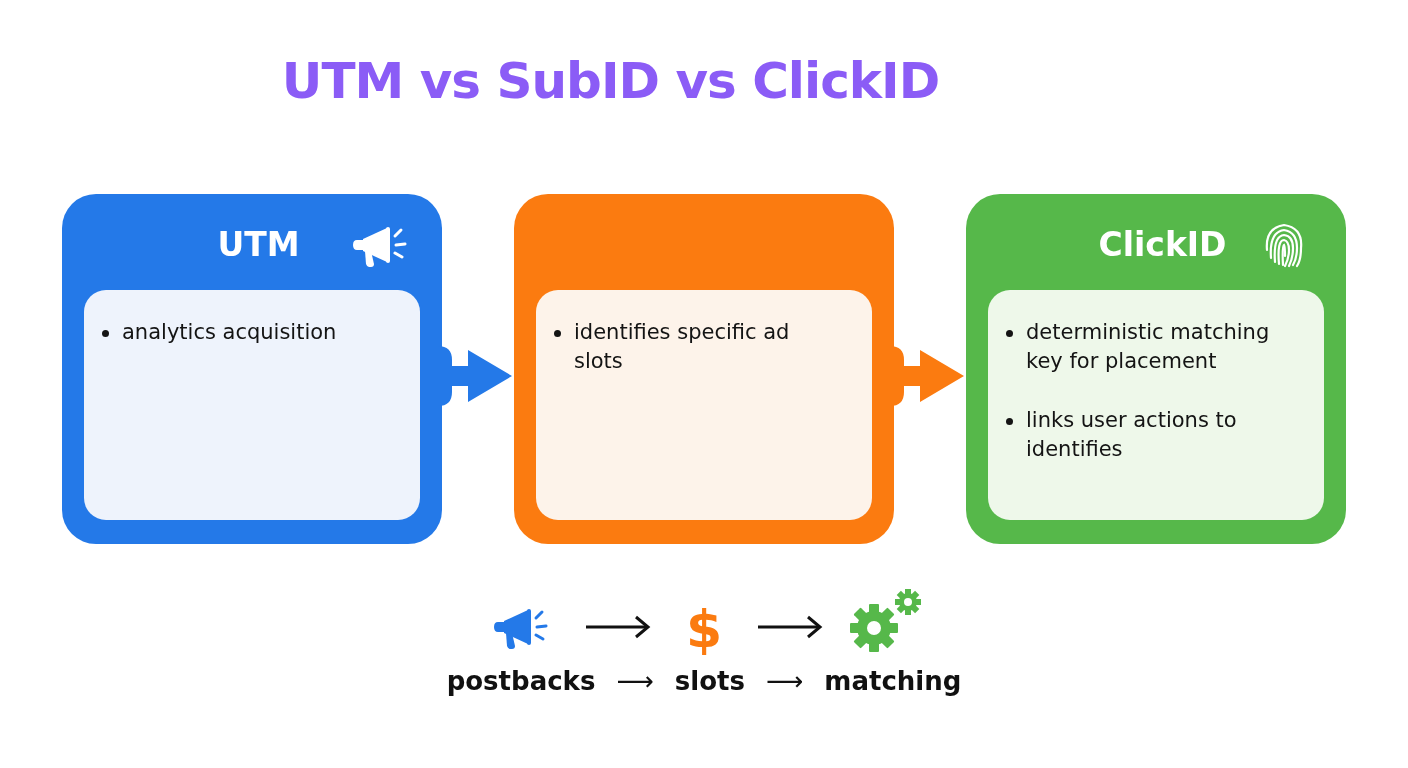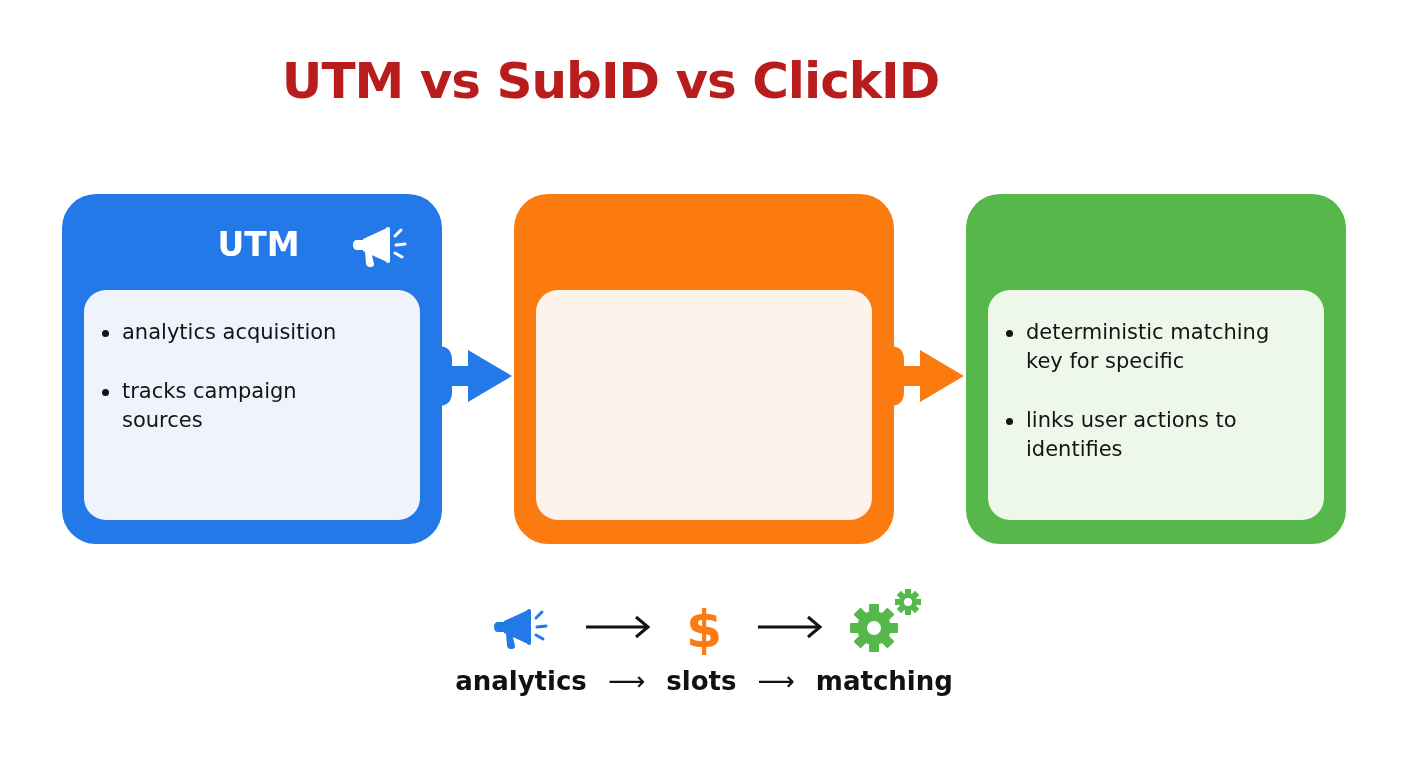--- a/index.html
+++ b/index.html
@@ -2,21 +2,21 @@
 <html><head>
 <meta charset="utf-8">
 <style>
   * { box-sizing: border-box; margin: 0; padding: 0; }
   html, body { width: 1408px; height: 768px; background: #ffffff; overflow: hidden; }
   body { position: relative; font-family: "DejaVu Sans", sans-serif; color: #111; }
 
   .title {
     position: absolute; left: 0; top: 52px; width: 1221px; text-align: center;
     font-family: "DejaVu Sans", sans-serif; font-weight: bold; font-size: 50px;
-    letter-spacing: -1px; color: #b91c1c;
+    letter-spacing: -1px; color: #8b5cf6;
   }
 
   .card {
     position: absolute; top: 194px; width: 380px; height: 350px;
     border-radius: 34px;
   }
   .card.utm { left: 62px; background: #2479e8; }
   .card.subid { left: 514px; background: #fb7b10; }
   .card.clickid { left: 966px; background: #56b84a; }
 
@@ -81,50 +81,62 @@
         <rect x="37" y="7" width="4" height="36" rx="2" fill="#fff"></rect>
         <line x1="46" y1="16" x2="52" y2="10" stroke="#fff" stroke-width="3" stroke-linecap="round"></line>
         <line x1="47" y1="25" x2="56" y2="24" stroke="#fff" stroke-width="3" stroke-linecap="round"></line>
         <line x1="46" y1="33" x2="53" y2="37" stroke="#fff" stroke-width="3" stroke-linecap="round"></line>
       </svg>
     </div>
   </div>
   <div class="card-body">
     <ul class="bullet-list">
       <li class="bullet-item">analytics acquisition</li>
-      <li class="bullet-item" style="width:230px">tracks campaign sources</li>
     </ul>
   </div>
 </div>
 
 <div class="connector c1">
   <svg width="80" height="80" viewBox="0 0 80 80">
     <path d="M0 10 L0 70 Q14 70 14 56 L14 50 L30 50 L30 66 L74 40 L30 14 L30 30 L14 30 L14 24 Q14 10 0 10 Z" fill="#2479e8"></path>
     <path d="M76 0 L80 0 L80 80 L76 80 Q86 40 76 0 Z" fill="#ffffff"></path>
   </svg>
 </div>
 
 <div class="card subid">
   <div class="card-body">
     <ul class="bullet-list">
+      <li class="bullet-item" style="width:240px">identifies specific ad slots</li>
     </ul>
   </div>
 </div>
 
 <div class="connector c2">
   <svg width="80" height="80" viewBox="0 0 80 80">
     <path d="M0 10 L0 70 Q14 70 14 56 L14 50 L30 50 L30 66 L74 40 L30 14 L30 30 L14 30 L14 24 Q14 10 0 10 Z" fill="#fb7b10"></path>
     <path d="M76 0 L80 0 L80 80 L76 80 Q86 40 76 0 Z" fill="#ffffff"></path>
   </svg>
 </div>
 
 <div class="card clickid">
+  <div class="card-header">
+    <div class="card-title">ClickID</div>
+    <div class="card-icon">
+      <svg width="62" height="50" viewBox="0 0 62 50" fill="none" stroke="#fff" stroke-width="2.2" stroke-linecap="round">
+        <path d="M14 30 Q12 8 31 5 Q50 8 48 28 Q48 40 44 46"></path>
+        <path d="M18 38 Q16 12 31 10 Q44 12 44 28 Q44 38 40 45"></path>
+        <path d="M22 42 Q20 16 31 15 Q40 16 40 28 Q40 38 36 46"></path>
+        <path d="M26 44 Q24 20 31 20 Q36 21 36 30 Q36 38 32 46"></path>
+        <path d="M30 45 Q29 26 31 25 Q32 27 32 36"></path>
+      </svg>
+    </div>
+  </div>
   <div class="card-body">
     <ul class="bullet-list">
-      <li class="bullet-item">deterministic matching key for specific</li>
+      <li class="bullet-item">deterministic matching key for placement</li>
       <li class="bullet-item" style="width:270px">links user actions to identifies</li>
     </ul>
   </div>
 </div>
 
 <div class="flow-icons">
   <div class="flow-icon" style="left:486px; width:70px;">
     <svg width="64" height="50" viewBox="0 0 62 50">
       <path d="M8 20 Q4 20 4 25 Q4 30 8 30 L14 30 L14 20 Z" fill="#2479e8"></path>
       <path d="M14 19 L38 8 L38 42 L14 31 Z" fill="#2479e8"></path>
@@ -178,18 +190,18 @@
           <rect x="-13" y="-3" width="6" height="6" transform="rotate(45)"></rect>
           <rect x="7" y="-3" width="6" height="6" transform="rotate(45)"></rect>
           <circle r="4" fill="#ffffff"></circle>
         </g>
       </g>
     </svg>
   </div>
 </div>
 
 <div class="flow-labels">
-  <span>analytics</span>
+  <span>postbacks</span>
   <span class="flow-sep">⟶</span>
   <span>slots</span>
   <span class="flow-sep">⟶</span>
   <span>matching</span>
 </div>
 
 </body></html>

